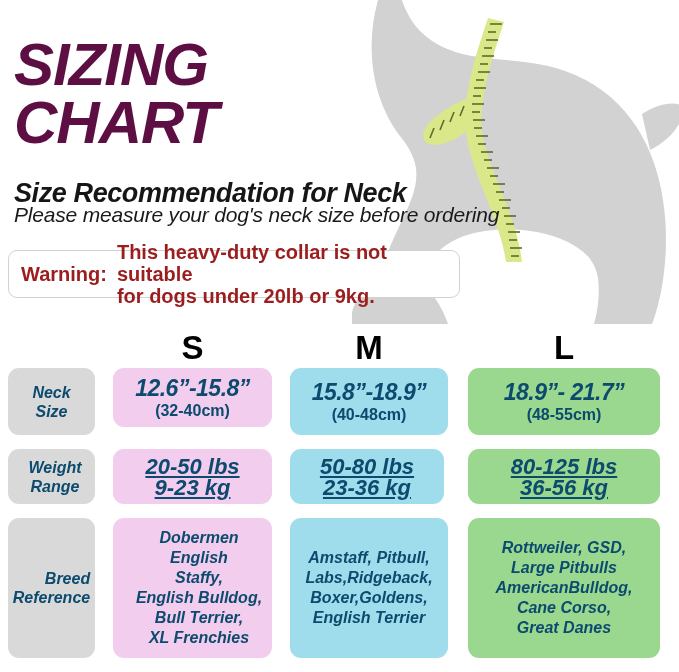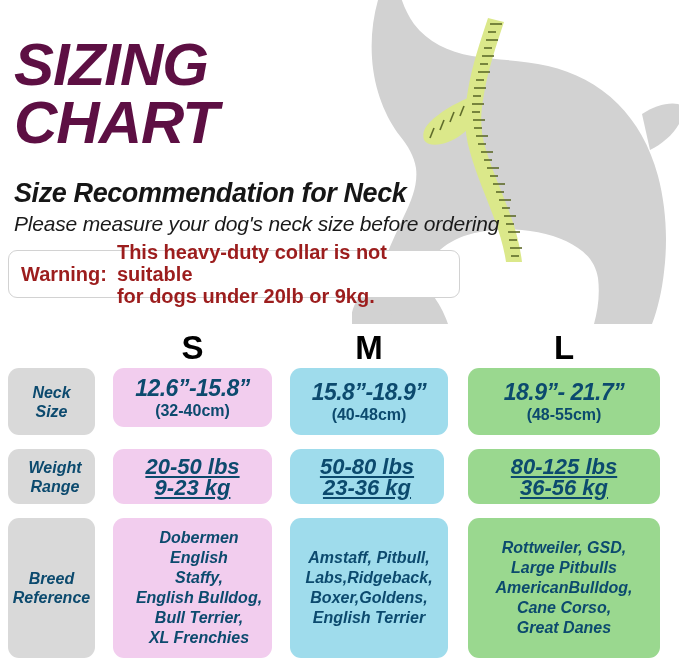--- a/index.html
+++ b/index.html
@@ -52,21 +52,21 @@
     font-weight: bold;
     font-size: 27px;
     line-height: 30px;
     color: #161616;
     letter-spacing: -0.4px;
     white-space: nowrap;
   }
   #instruction {
     position: absolute;
     left: 14px;
-    top: 211px;
+    top: 202px;
     font-style: italic;
     font-size: 21px;
     line-height: 25px;
     color: #1a1a1a;
     letter-spacing: -0.2px;
     white-space: nowrap;
   }
 
   
   #warning-box {
@@ -321,21 +321,21 @@
 Range</div>
       <div class="cell cell-s weight-text" style="left:113px; width:159px; height:55px;">20-50 lbs
 9-23 kg</div>
       <div class="cell cell-m weight-text" style="left:290px; width:154px; height:55px;">50-80 lbs
 23-36 kg</div>
       <div class="cell cell-l weight-text" style="left:468px; width:192px; height:55px;">80-125 lbs
 36-56 kg</div>
     </div>
 
     <div class="tbl-row" style="height:140px;">
-      <div class="cell cell-label" style="left:8px; width:87px; height:140px;">Breed
+      <div class="cell cell-label" style="left:8px; width:87px; height:140px;text-align:right;">Breed
 Reference</div>
       <div class="cell cell-s breed-text" style="left:113px; width:159px; height:140px;padding-left:19px;">Dobermen English
 Staffy,
 English Bulldog,
 Bull Terrier,
 XL Frenchies</div>
       <div class="cell cell-m breed-text" style="left:290px; width:158px; height:140px;">Amstaff, Pitbull,
 Labs,Ridgeback,
 Boxer,Goldens,
 English Terrier</div>

